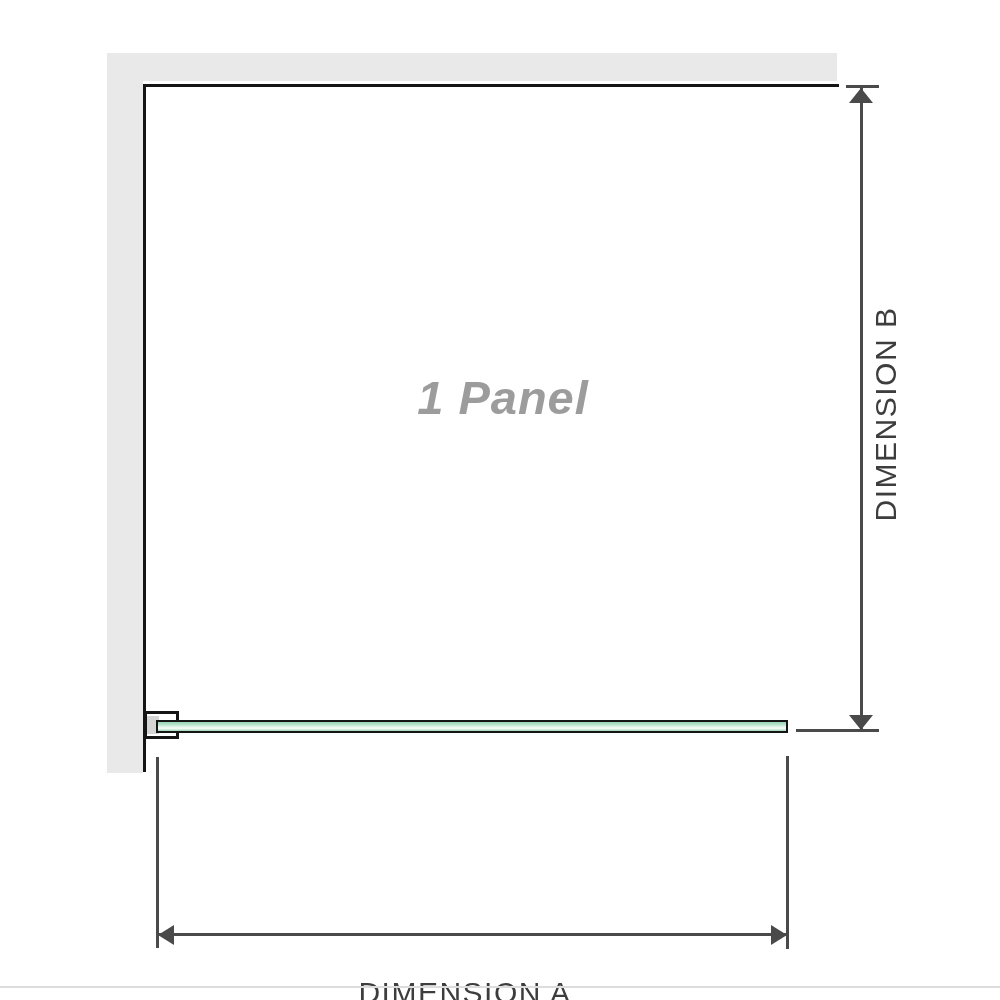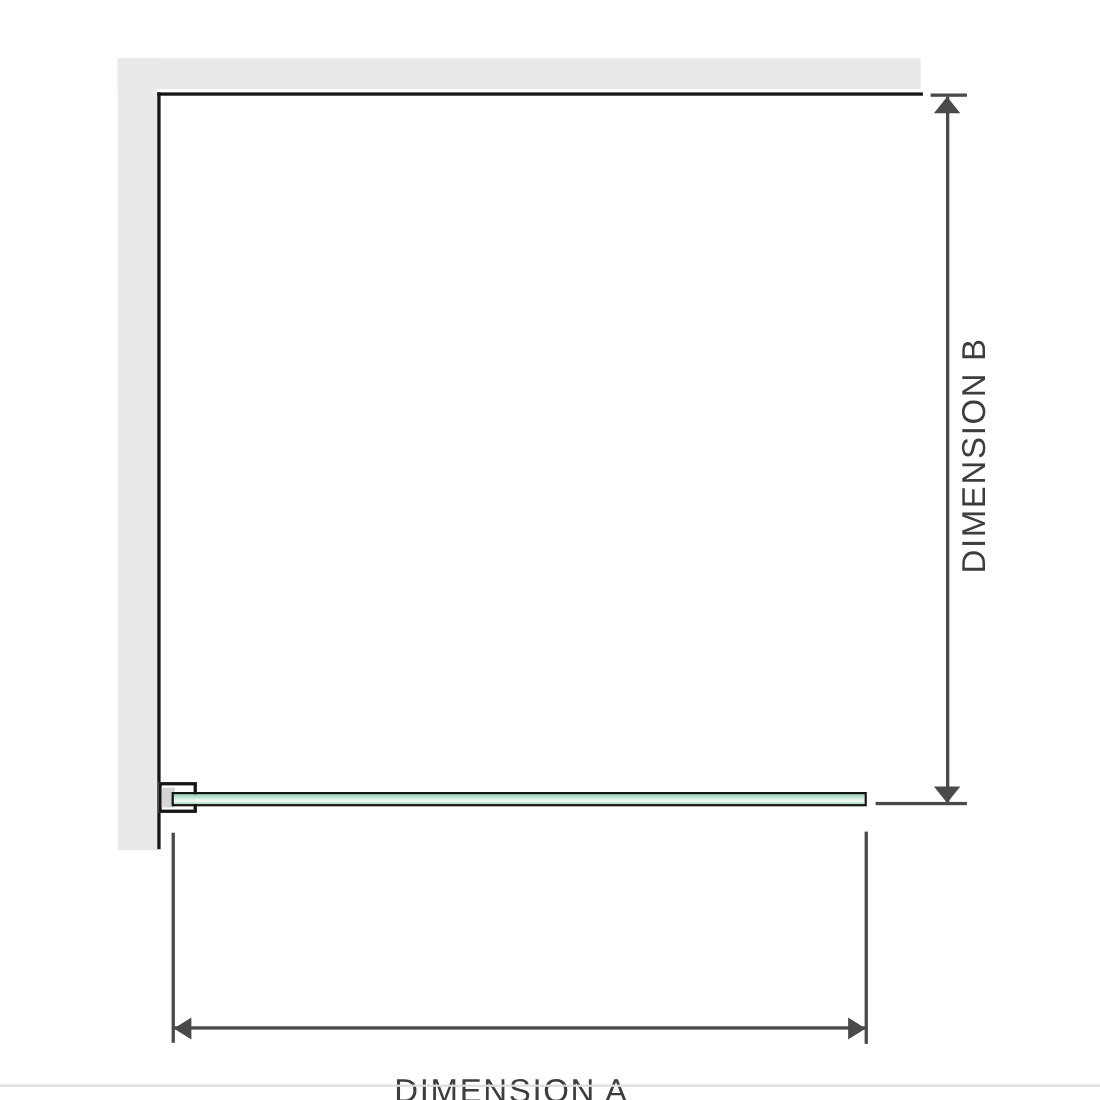--- a/index.html
+++ b/index.html
@@ -62,20 +62,21 @@
 <body>
 
 <div class="stage">
 
   <div class="abs wall-top"></div>
   <div class="abs wall-left"></div>
 
   <div class="abs area-border-top"></div>
   <div class="abs area-border-left"></div>
 
+  <div class="abs panel-label">1 Panel</div>
 
   <div class="abs bracket">
     <div class="bracket-insert"></div>
   </div>
 
   <div class="abs glass"></div>
 
   <div class="abs dim dimb-tick-top"></div>
   <div class="abs dim dimb-tick-bottom"></div>
   <div class="abs dim dimb-line"></div>

